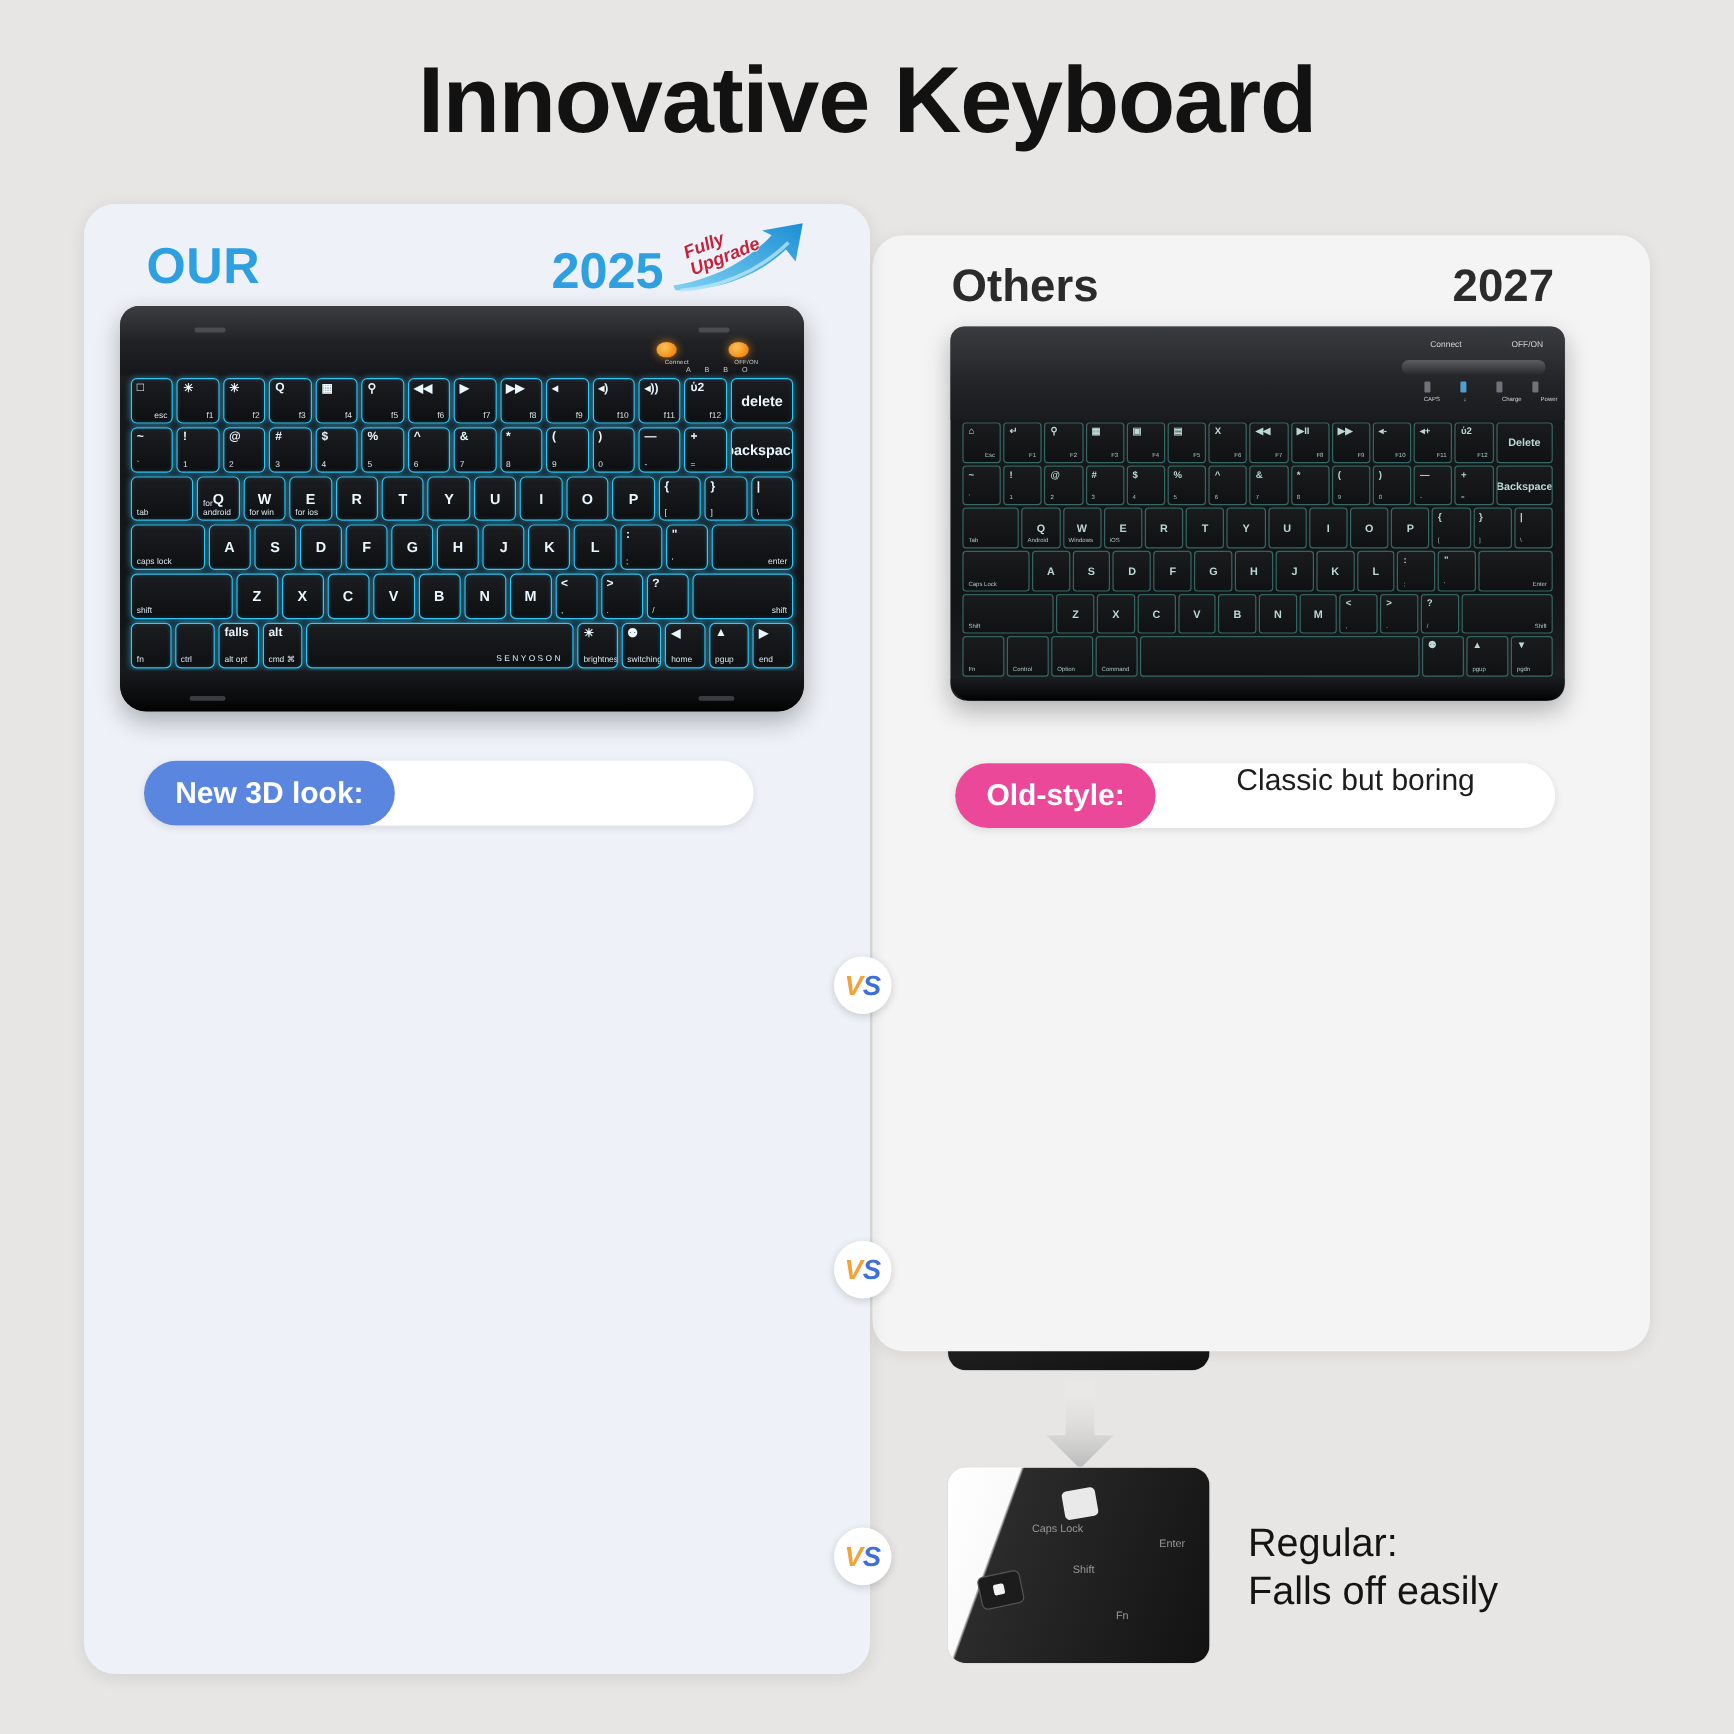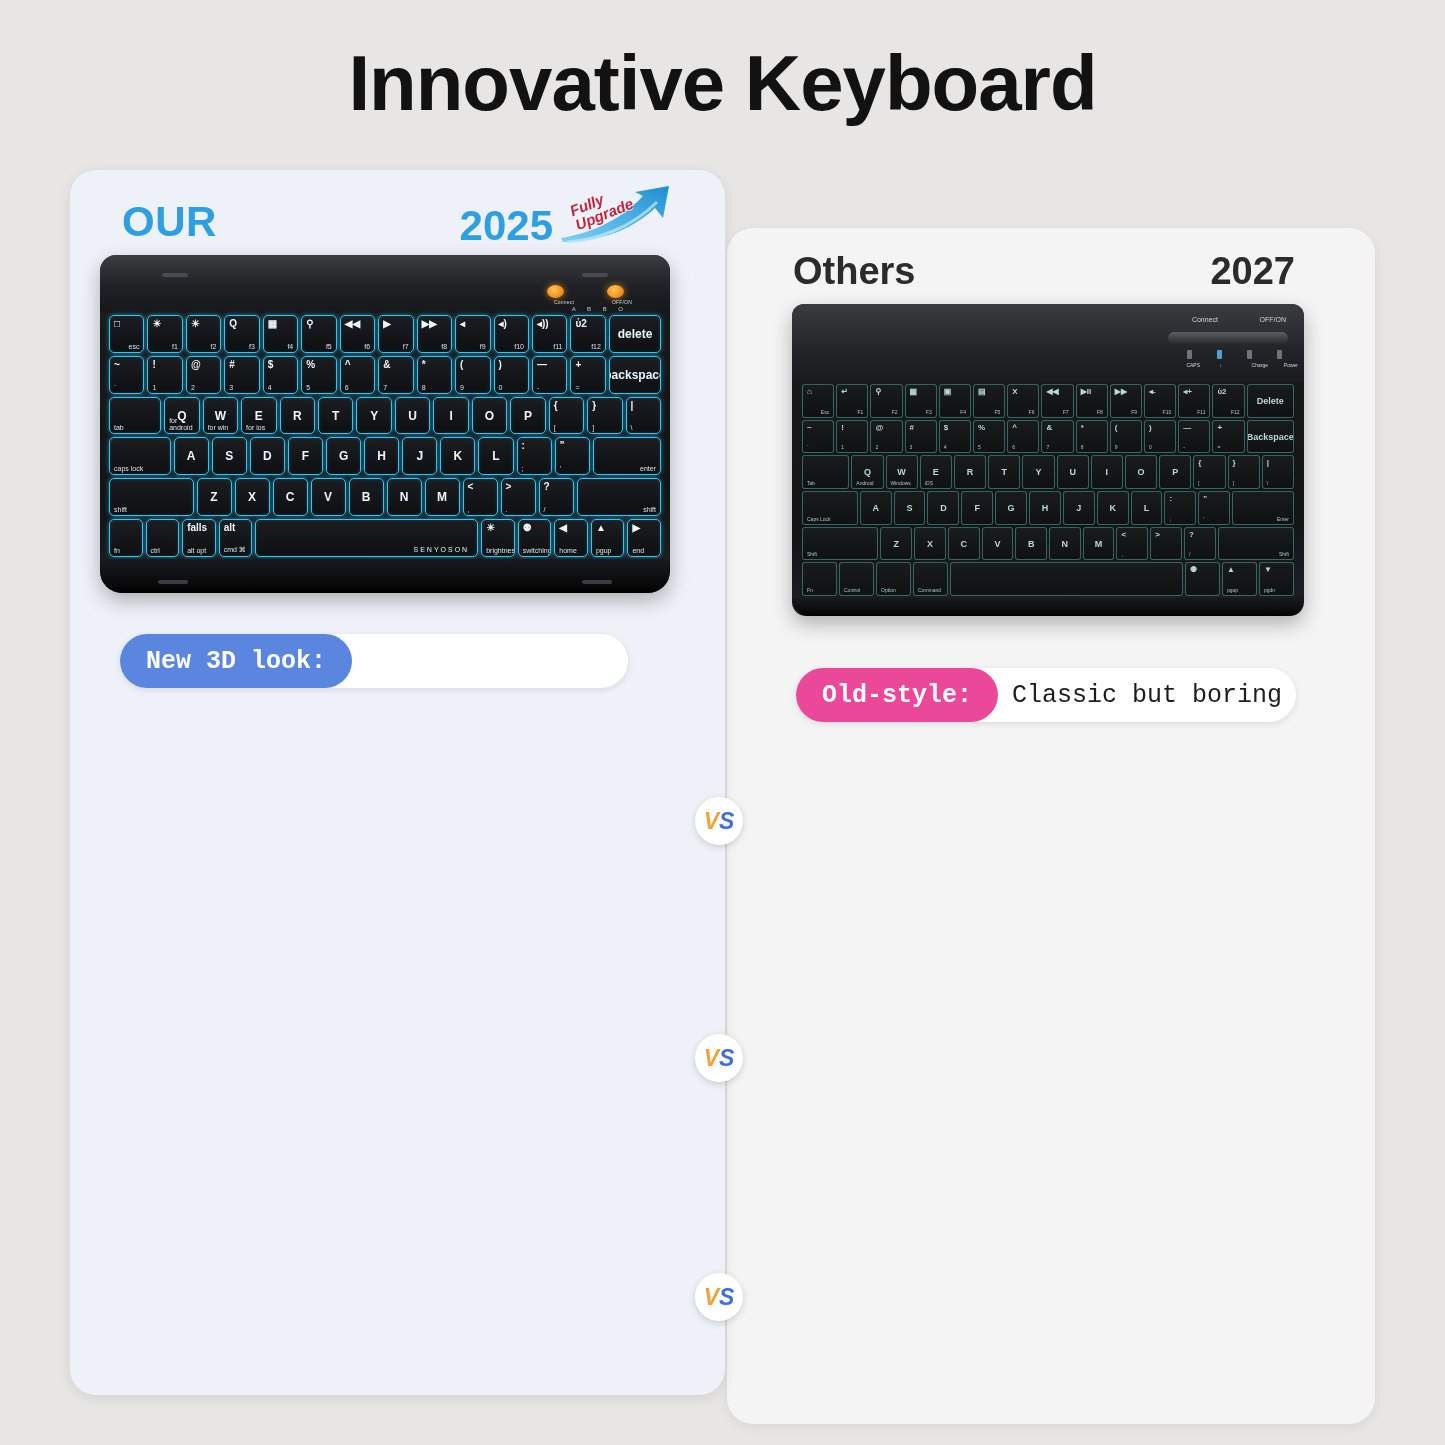--- a/index.html
+++ b/index.html
@@ -38,25 +38,24 @@
     width: 655px;
     height: 1225px;
     background: #eef2f8;
     box-shadow: 0 3px 14px rgba(0,0,0,0.09);
     z-index: 3;
   }
   .panel-others {
     left: 727px;
     top: 196px;
     width: 648px;
-    height: 1196px;
+    height: 930px;
     background: #f4f4f4;
     box-shadow: 0 3px 12px rgba(0,0,0,0.07);
     z-index: 2;
-    margin-top: 32px;
   }
 
   
   .panel-head {
     position: absolute;
     left: 0; top: 0;
     width: 100%;
     height: 92px;
   }
   .brand-our {
@@ -278,26 +277,24 @@
     position: absolute;
     width: 5px; height: 9px;
     border-radius: 1px;
     background: #6e737a;
   }
 
   
   .pill-row {
     position: absolute;
     display: flex;
-    align-items: center;
     height: 54px;
     border-radius: 27px;
     background: #ffffff;
     box-shadow: 0 2px 7px rgba(0,0,0,.10);
-    font-family: Liberation Mono, monospace;
   }
   .pill-row.our   { left: 120px; top: 634px;  width: 508px; }
   .pill-row.other { left: 796px; top: 636px;  width: 500px; }
 
   .pill-key {
     height: 54px;
     border-radius: 27px;
     display: flex; align-items: center; justify-content: center;
     font-size: 25px; font-weight: 700;
     color: #fff;

